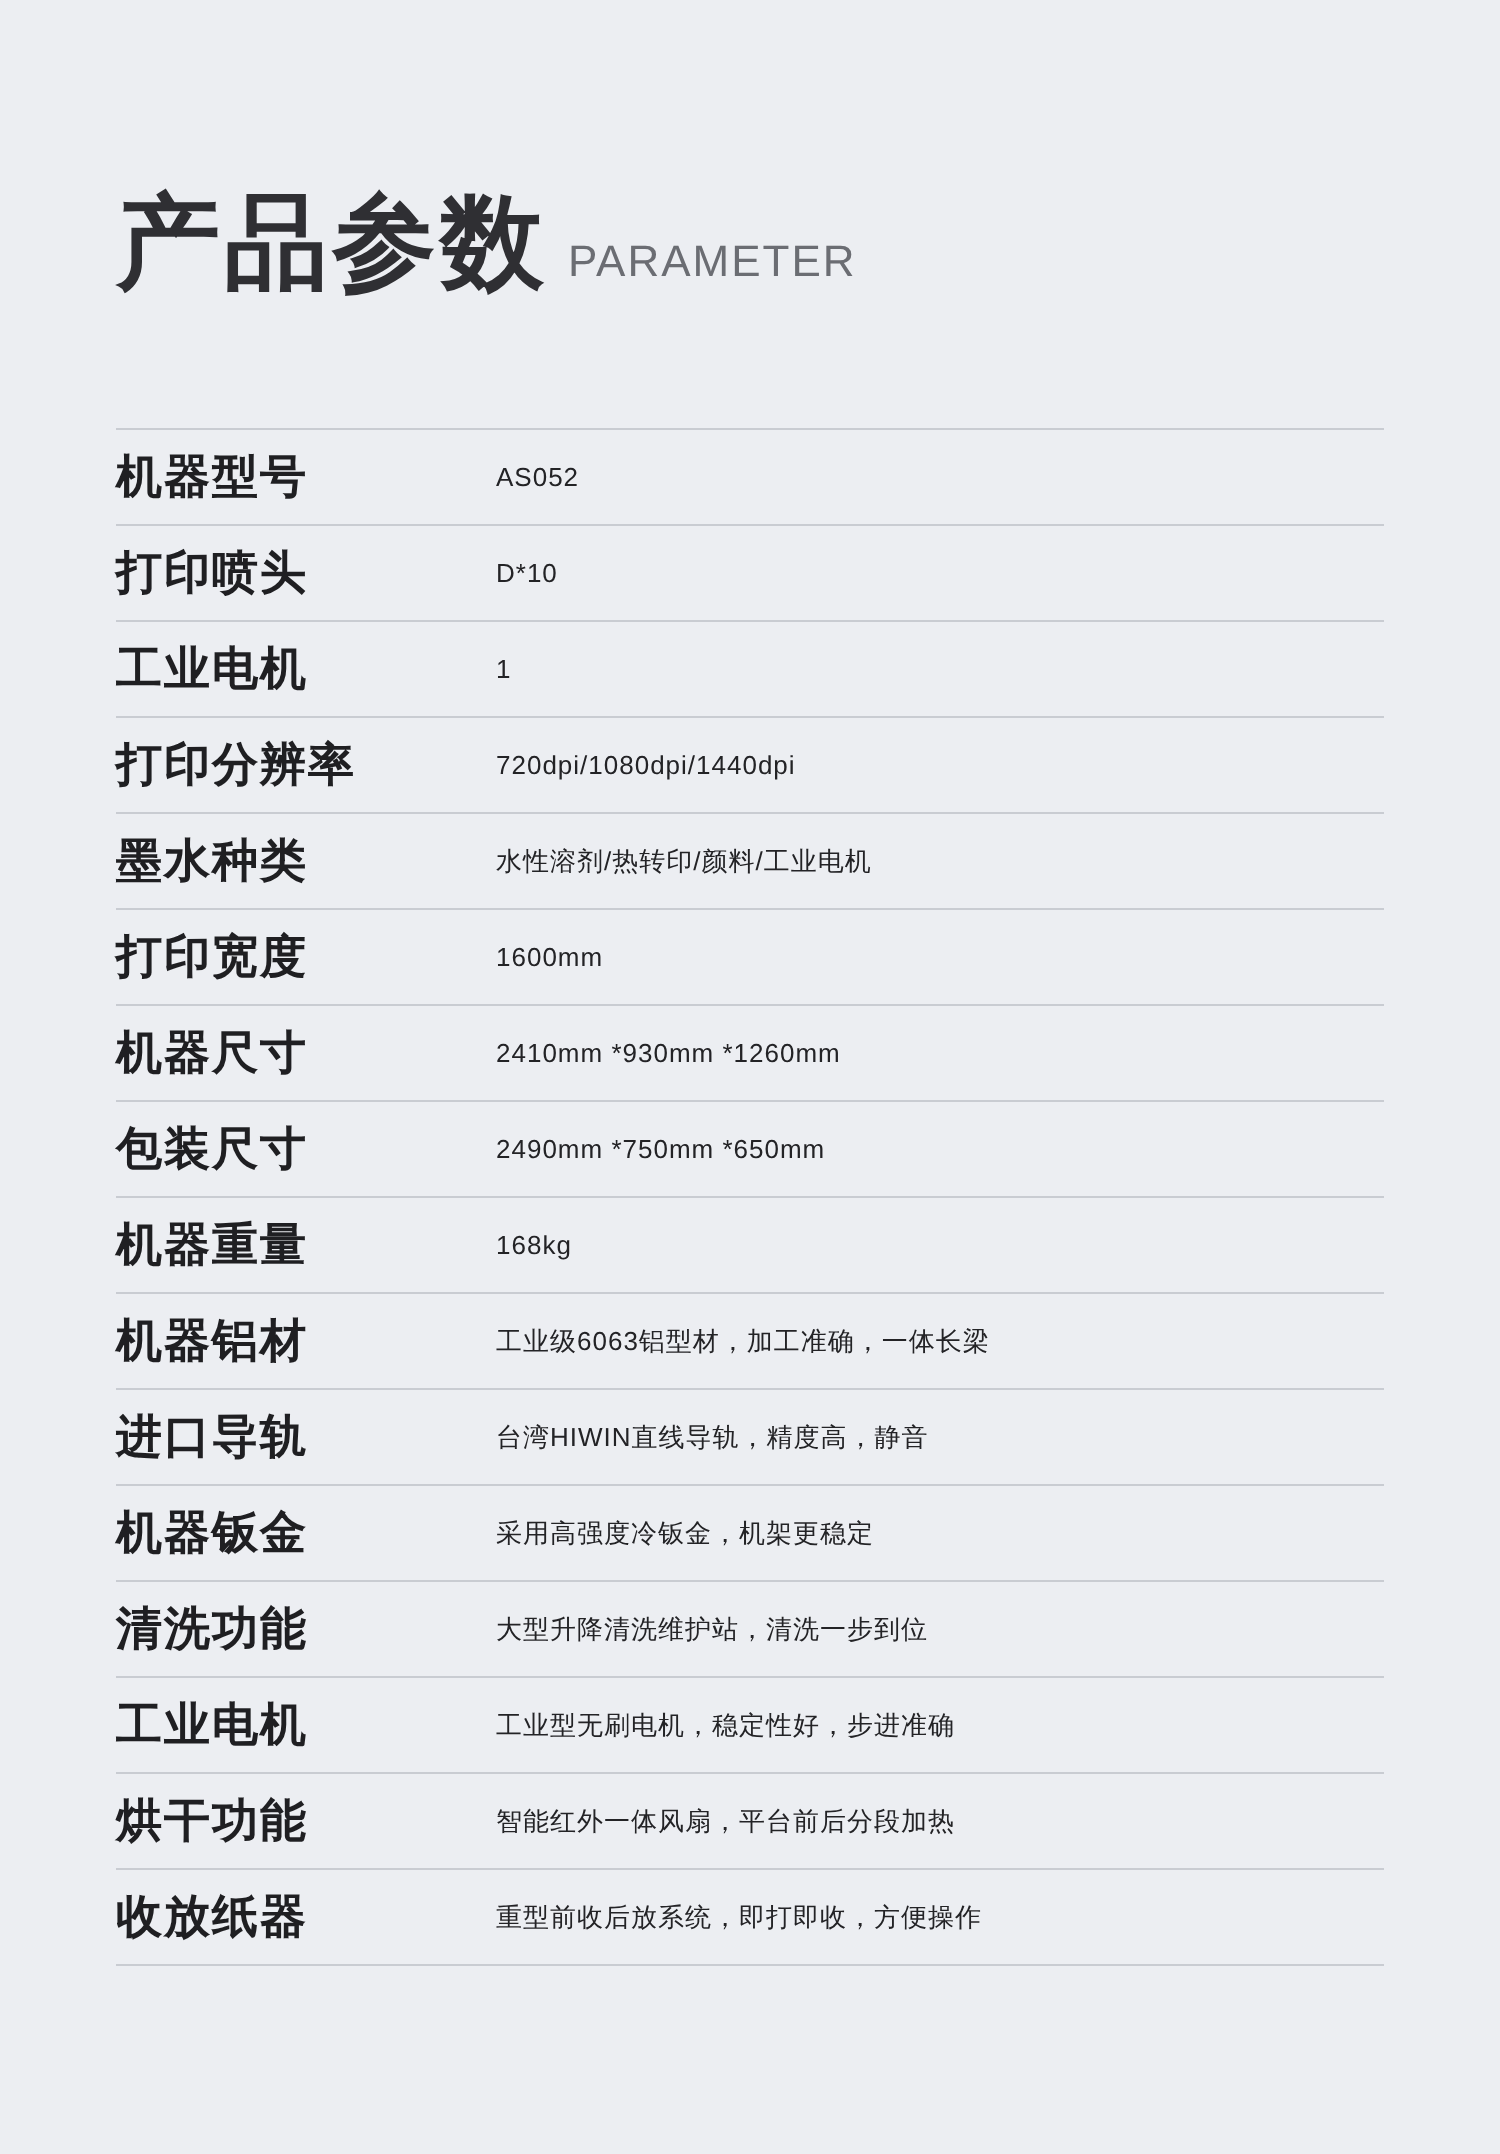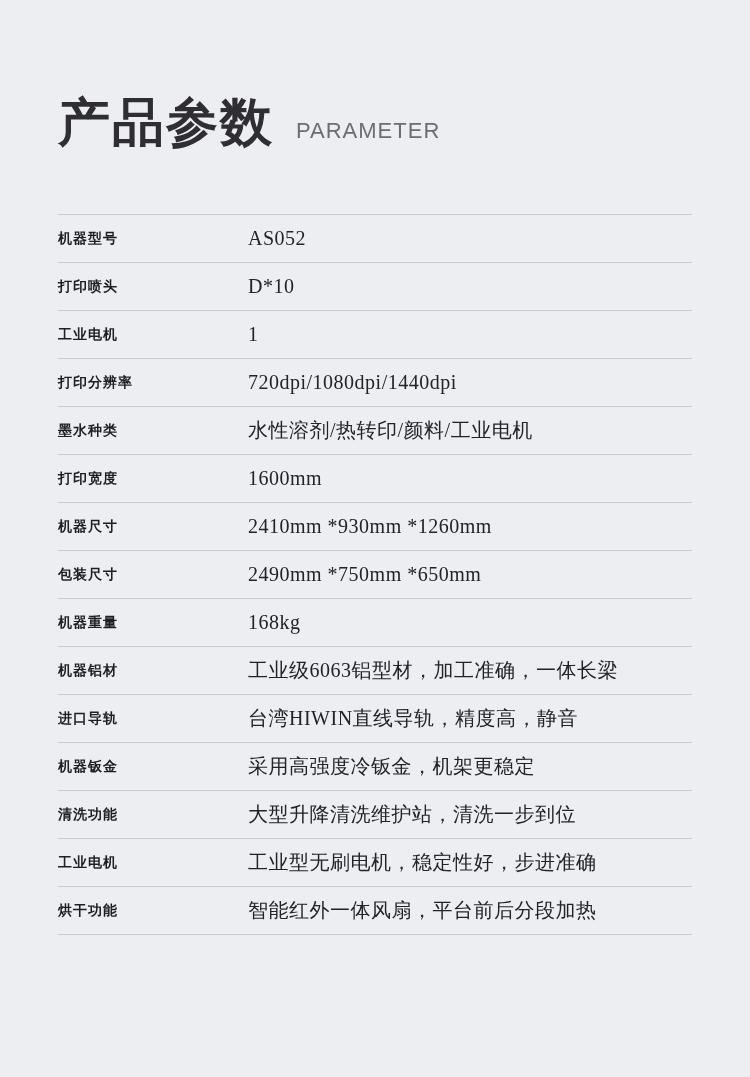--- a/index.html
+++ b/index.html
@@ -31,21 +31,21 @@
     font-size: 52px;
     font-weight: bold;
     letter-spacing: 2px;
     color: #2f2f33;
     line-height: 1;
   }
   .title-en {
     font-size: 22px;
     color: #6b6d73;
     letter-spacing: 1px;
-    margin-left: 22px;
+    margin-left: 10px;
     margin-bottom: 4px;
     font-weight: normal;
   }
   .spec-table {
     position: absolute;
     left: 58px;
     top: 214px;
     width: 634px;
     border-collapse: collapse;
   }
@@ -55,33 +55,32 @@
   .spec-table td {
     border-bottom: 1px solid #c9ccd2;
     vertical-align: middle;
     padding: 0;
   }
   .spec-table tr:first-child td {
     border-top: 1px solid #c9ccd2;
   }
   .cell-label {
     width: 190px;
-    font-size: 14px;
+    font-size: 23px;
     font-weight: bold;
     color: #1f1f22;
     padding-left: 14px;
     letter-spacing: 1px;
     white-space: nowrap;
   }
   .cell-value {
-    font-size: 20px;
+    font-size: 13px;
     color: #232326;
     letter-spacing: 0.5px;
     white-space: nowrap;
-    font-family: Liberation Serif, serif;
   }
   sup {
     font-size: 0.62em;
     vertical-align: super;
     line-height: 0;
   }
 </style>
 </head>
 <body>
 
@@ -147,16 +146,20 @@
           <td class="cell-value">大型升降清洗维护站，清洗一步到位</td>
         </tr>
         <tr>
           <td class="cell-label">工业电机</td>
           <td class="cell-value">工业型无刷电机，稳定性好，步进准确</td>
         </tr>
         <tr>
           <td class="cell-label">烘干功能</td>
           <td class="cell-value">智能红外一体风扇，平台前后分段加热</td>
         </tr>
+        <tr>
+          <td class="cell-label">收放纸器</td>
+          <td class="cell-value">重型前收后放系统，即打即收，方便操作</td>
+        </tr>
       </tbody>
   </table>
 
 </div>
 
 </body></html>

